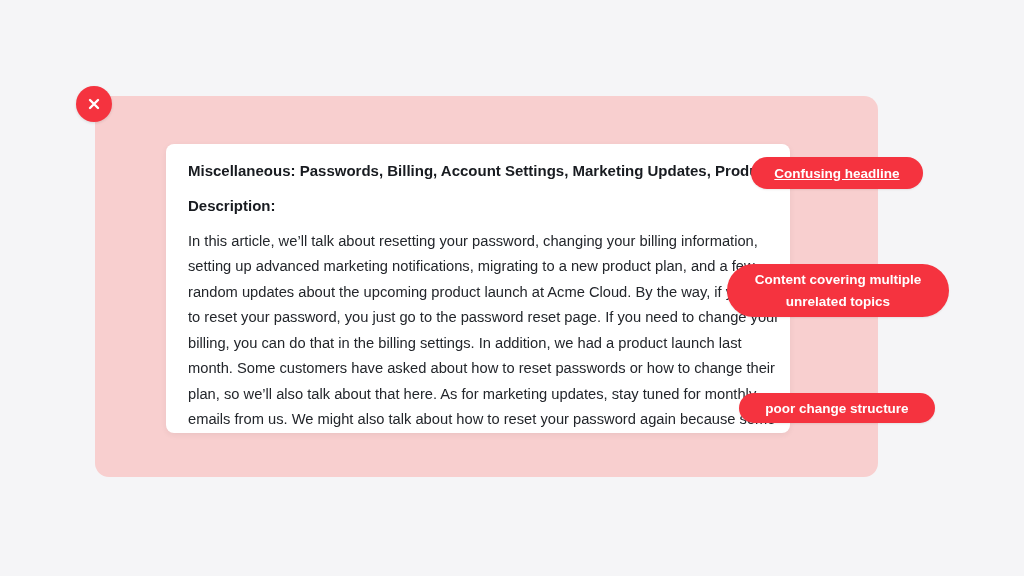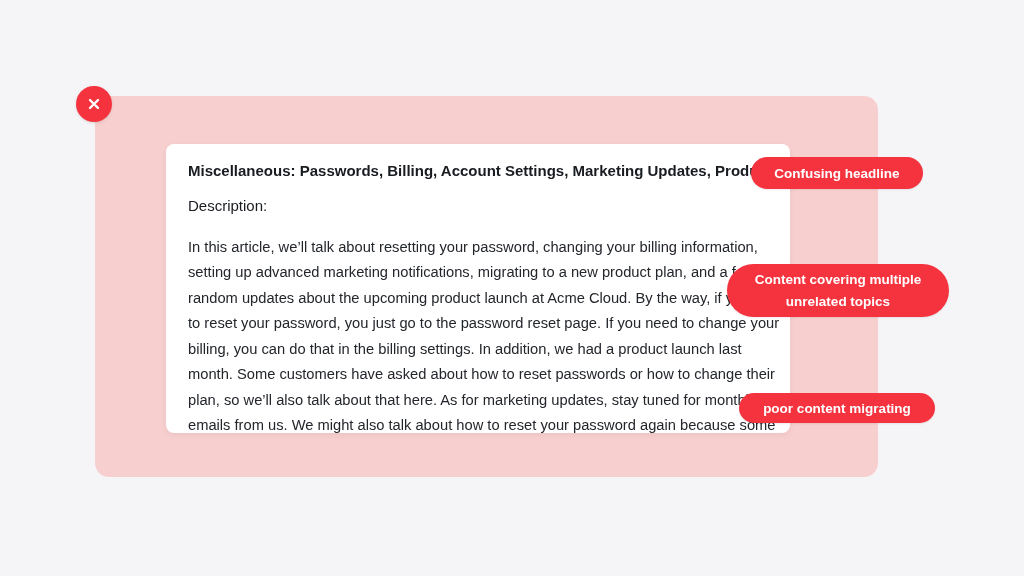--- a/index.html
+++ b/index.html
@@ -75,23 +75,23 @@
     font-size: 15px;
     font-weight: bold;
     color: #181b20;
     line-height: 1.3;
     white-space: nowrap;
     margin: 0 0 16px 0;
   }
 
   .desc-label {
     font-size: 15px;
-    font-weight: normal;
+    font-weight: bold;
     color: #181b20;
-    margin: 0 0 21px 0;
+    margin: 0 0 15px 0;
   }
 
   .article-body {
     font-size: 14.7px;
     color: #23262b;
     line-height: 25.5px;
     margin: 0;
     text-align: left;
     width: 600px;
   }
@@ -110,20 +110,21 @@
     z-index: 5;
     box-shadow: 0 1px 2px rgba(0,0,0,0.08);
   }
 
   .pill-1 {
     left: 751px;
     top: 157px;
     width: 172px;
     height: 32px;
     font-size: 13.5px;
+    text-decoration: underline;
   }
 
   .pill-2 {
     left: 727px;
     top: 264px;
     width: 222px;
     height: 53px;
     font-size: 13.5px;
     line-height: 22px;
     padding: 0 14px;
@@ -158,15 +159,15 @@
       <div class="article-title">Miscellaneous: Passwords, Billing, Account Settings, Marketing Updates, Product Launch</div>
       <div class="desc-label">Description:</div>
       <p class="article-body">In this article, we’ll talk about resetting your password, changing your billing information, setting up advanced marketing notifications, migrating to a new product plan, and a few random updates about the upcoming product launch at Acme Cloud. By the way, if you need to reset your password, you just go to the password reset page. If you need to change your billing, you can do that in the billing settings. In addition, we had a product launch last month. Some customers have asked about how to reset passwords or how to change their plan, so we’ll also talk about that here. As for marketing updates, stay tuned for monthly emails from us. We might also talk about how to reset your password again because some people keep forgetting. That’s basically it. Also, the product launch is next month. You might want to check out marketing settings so you know when the next product release is.</p>
     </div>
   </div>
 
   <div class="pill pill-1">Confusing headline</div>
 
   <div class="pill pill-2">Content covering multiple unrelated topics</div>
 
-  <div class="pill pill-3">poor content migrating</div>
+  <div class="pill pill-3">poor change structure</div>
 
 </div>
 
 </body></html>

